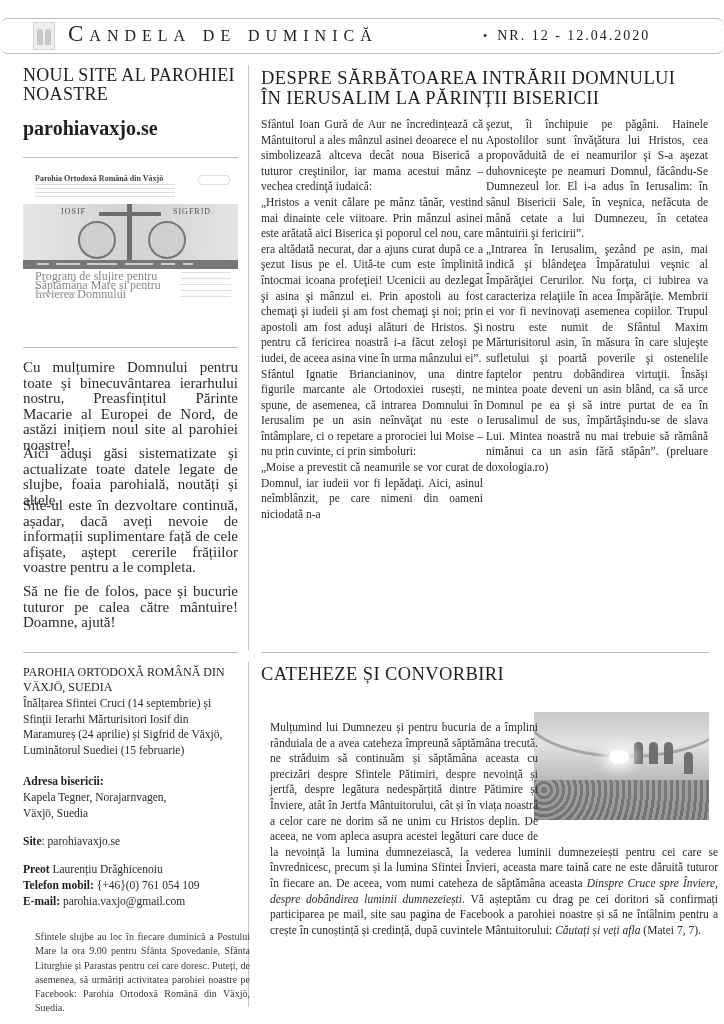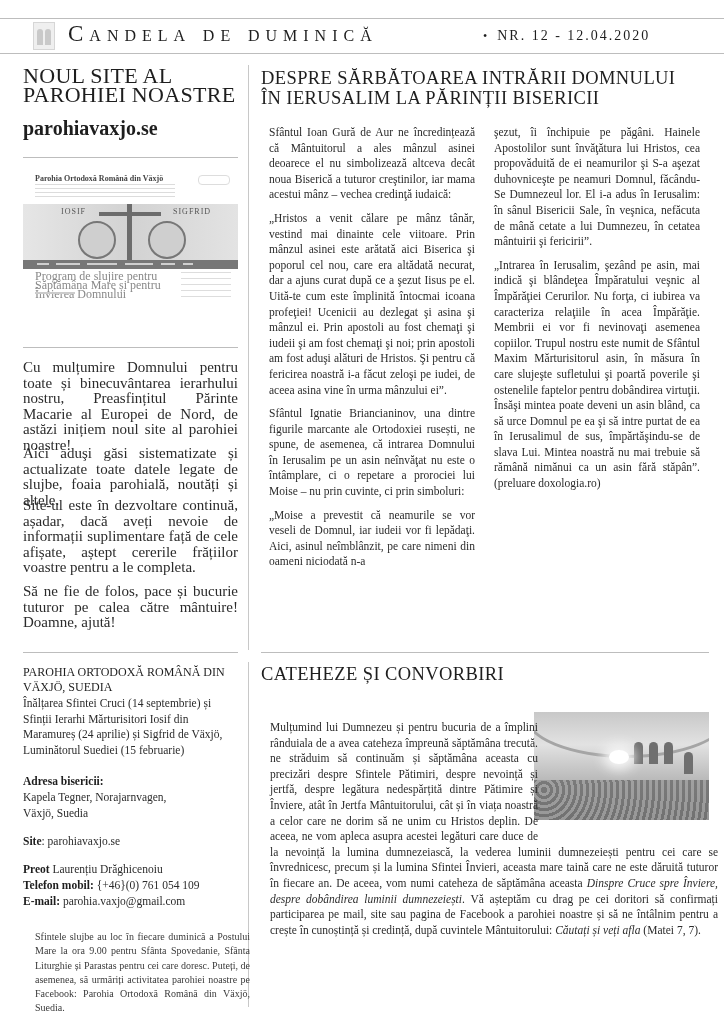--- a/index.html
+++ b/index.html
@@ -1,28 +1,28 @@
 <!DOCTYPE html>
 <html><head>
 <meta charset="utf-8">
 <style>
   html, body { margin: 0; padding: 0; background: #ffffff; }
   body { width: 724px; height: 1024px; position: relative; overflow: hidden; color: #2b2b2b; font-family: "Liberation Serif", "DejaVu Serif", serif; }
 
-  .masthead { position: absolute; left: 0; top: 18px; width: 724px; height: 34px; border-top: 1px solid #bdbdbd; border-bottom: 1px solid #bdbdbd; }
+  .masthead { position: absolute; left: 0; top: 18px; width: 724px; height: 34px; border-top: 1px solid #bdbdbd; border-bottom: 1px solid #bdbdbd; border-radius: 8px; }
   .logo { position: absolute; left: 33px; top: 3px; width: 20px; height: 26px; border: 1px solid #d6d6d6; background: #efefef; }
   .logo .fig { position: absolute; top: 6px; width: 6px; height: 16px; background: #c9c9c9; border-radius: 3px 3px 0 0; }
   .masthead .title { position: absolute; left: 68px; top: 2px; font-size: 23px; letter-spacing: 6px; color: #1e1e1e; white-space: nowrap; font-variant: small-caps; }
   .masthead .issue { position: absolute; left: 483px; top: 9px; font-size: 14px; letter-spacing: 2px; color: #1e1e1e; white-space: nowrap; }
   .masthead .bullet { font-size: 12px; margin-right: 8px; }
 
   .vrule { position: absolute; width: 1px; background: #c8c8c8; }
   .hrule { position: absolute; height: 1px; background: #bdbdbd; }
 
-  .h-left { position: absolute; left: 23px; top: 66px; width: 215px; font-size: 22px; line-height: 19px; letter-spacing: 0.3px; color: #1e1e1e; text-transform: uppercase; }
+  .h-left { position: absolute; left: 23px; top: 66px; width: 215px; font-size: 18px; line-height: 19px; letter-spacing: 0.3px; color: #1e1e1e; text-transform: uppercase; }
   .site-url { position: absolute; left: 23px; top: 117px; font-size: 20px; font-weight: bold; color: #1e1e1e; }
 
   .shot { position: absolute; left: 23px; top: 165px; width: 215px; height: 110px; }
   .shot .stitle { position: absolute; left: 12px; top: 9px; font-size: 8px; font-weight: bold; color: #444; white-space: nowrap; }
   .shot .ssub { position: absolute; left: 12px; top: 19px; width: 140px; height: 14px; background: repeating-linear-gradient(#dcdcdc 0 1px, transparent 1px 4px); }
   .shot .ssearch { position: absolute; left: 175px; top: 10px; width: 30px; height: 8px; border: 1px solid #ddd; border-radius: 4px; }
   .shot .banner { position: absolute; left: 0; top: 39px; width: 215px; height: 56px; background: linear-gradient(90deg,#e6e6e6,#d2d2d2 50%,#e3e3e3); overflow: hidden; }
   .banner .cross-v { position: absolute; left: 104px; top: 0; width: 5px; height: 56px; background: #6c6c6c; }
   .banner .cross-h { position: absolute; left: 76px; top: 8px; width: 62px; height: 4px; background: #6c6c6c; }
   .banner .halo { position: absolute; top: 17px; width: 34px; height: 34px; border-radius: 50%; border: 2px solid #777; background: #cfcfcf; }
@@ -37,21 +37,21 @@
 
   .p-left { position: absolute; left: 23px; width: 215px; font-size: 15px; line-height: 15.5px; text-align: justify; color: #2b2b2b; margin: 0; }
 
   .h-parohia { position: absolute; left: 23px; top: 665px; width: 215px; font-size: 12px; line-height: 15px; color: #1e1e1e; text-transform: uppercase; }
   .addr-block { position: absolute; left: 23px; width: 215px; font-size: 11.5px; line-height: 15.5px; color: #2b2b2b; margin: 0; }
   .addr-block b { color: #1e1e1e; }
   .small-note { position: absolute; left: 23px; top: 918px; width: 215px; font-size: 10px; line-height: 14.3px; color: #3a3a3a; text-align: justify; margin: 12px; }
 
   .h-right { position: absolute; left: 261px; width: 440px; font-size: 18.5px; line-height: 20px; letter-spacing: 0.4px; color: #1e1e1e; text-transform: uppercase; }
   .col { position: absolute; width: 222px; font-size: 11.5px; line-height: 15.6px; text-align: justify; color: #2b2b2b; }
-  .col p { margin: 8px; }
+  .col p { margin: 0; }
 
   .photo { position: absolute; left: 534px; top: 712px; width: 175px; height: 108px; overflow: hidden; background: linear-gradient(180deg,#c8c8c8 0%,#e2e2e2 30%,#bdbdbd 60%,#8e8e8e 100%); }
   .photo .dome { position: absolute; left: -10px; top: -40px; width: 200px; height: 80px; border-radius: 50%; border: 3px solid #a5a5a5; }
   .photo .arch { position: absolute; top: 30px; width: 9px; height: 22px; border-radius: 5px 5px 0 0; background: #6f6f6f; }
   .photo .light { position: absolute; left: 75px; top: 38px; width: 20px; height: 14px; background: #ffffff; border-radius: 50%; box-shadow: 0 0 12px 6px #f5f5f5; }
   .photo .crowd { position: absolute; left: 0; bottom: 0; width: 175px; height: 40px; background: repeating-radial-gradient(circle at 10px 10px,#6a6a6a 0 3px,#9a9a9a 3px 6px); opacity: 0.8; }
 
   .art2 { position: absolute; left: 261px; width: 448px; font-size: 11.5px; line-height: 15.6px; color: #2b2b2b; text-align: justify; margin: 9px; }
 </style>
 </head>
@@ -118,21 +118,21 @@
 <p class="addr-block" style="top:878px"><b>Telefon mobil:</b><span> {+46}(0) 761 054 109</span></p>
 <p class="addr-block" style="top:894px"><b>E-mail:</b><span> parohia.vaxjo@gmail.com</span></p>
 <p class="small-note">Sfintele slujbe au loc în fiecare duminică a Postului Mare la ora 9.00 pentru Sfânta Spovedanie, Sfânta Liturghie și Parastas pentru cei care doresc. Puteți, de asemenea, să urmăriți activitatea parohiei noastre pe Facebook: Parohia Ortodoxă Română din Växjö, Suedia.</p>
 
 <div class="h-right" style="top:68px; width:430px;">Despre sărbătoarea Intrării Domnului în Ierusalim la Părinții Bisericii</div>
 
 <div class="col" style="left:261px; top:117px;">
   <p>Sfântul Ioan Gură de Aur ne încredințează că Mântuitorul a ales mânzul asinei deoarece el nu simbolizează altceva decât noua Biserică a tuturor creştinilor, iar mama acestui mânz – vechea credinţă iudaică:</p>
   <p>„Hristos a venit călare pe mânz tânăr, vestind mai dinainte cele viitoare. Prin mânzul asinei este arătată aici Biserica şi poporul cel nou, care era altădată necurat, dar a ajuns curat după ce a şezut Iisus pe el. Uită-te cum este împlinită întocmai icoana profeţiei! Ucenicii au dezlegat şi asina şi mânzul ei. Prin apostoli au fost chemaţi şi iudeii şi am fost chemaţi şi noi; prin apostoli am fost aduşi alături de Hristos. Şi pentru că fericirea noastră i-a făcut zeloşi pe iudei, de aceea asina vine în urma mânzului ei”.</p>
   <p>Sfântul Ignatie Briancianinov, una dintre figurile marcante ale Ortodoxiei rusești, ne spune, de asemenea, că intrarea Domnului în Ierusalim pe un asin neînvăţat nu este o întâmplare, ci o repetare a prorociei lui Moise – nu prin cuvinte, ci prin simboluri:</p>
-  <p>„Moise a prevestit că neamurile se vor veseli de Domnul, iar iudeii vor fi lepădaţi. Aici, asinul neîmblânzit, pe care nimeni din oameni niciodată n-a</p>
+  <p>„Moise a prevestit că neamurile se vor curat de Domnul, iar iudeii vor fi lepădaţi. Aici, asinul neîmblânzit, pe care nimeni din oameni niciodată n-a</p>
 </div>
 <div class="col" style="left:486px; top:117px;">
   <p>şezut, îi închipuie pe păgâni. Hainele Apostolilor sunt învăţătura lui Hristos, cea propovăduită de ei neamurilor şi S-a aşezat duhovniceşte pe neamuri Domnul, făcându-Se Dumnezeul lor. El i-a adus în Ierusalim: în sânul Bisericii Sale, în veşnica, nefăcuta de mână cetate a lui Dumnezeu, în cetatea mântuirii şi fericirii”.</p>
   <p>„Intrarea în Ierusalim, şezând pe asin, mai indică şi blândeţea Împăratului veşnic al Împărăţiei Cerurilor. Nu forţa, ci iubirea va caracteriza relaţiile în acea Împărăţie. Membrii ei vor fi nevinovaţi asemenea copiilor. Trupul nostru este numit de Sfântul Maxim Mărturisitorul asin, în măsura în care slujeşte sufletului şi poartă poverile şi ostenelile faptelor pentru dobândirea virtuţii. Însăşi mintea poate deveni un asin blând, ca să urce Domnul pe ea şi să intre purtat de ea în Ierusalimul de sus, împărtăşindu-se de slava Lui. Mintea noastră nu mai trebuie să rămână nimănui ca un asin fără stăpân”. (preluare doxologia.ro)</p>
 </div>
 
 <div class="hrule" style="left:261px; top:652px; width:448px;"></div>
 
 <div class="h-right" style="top:664px;">
   <div>Cateheze și convorbiri</div>

